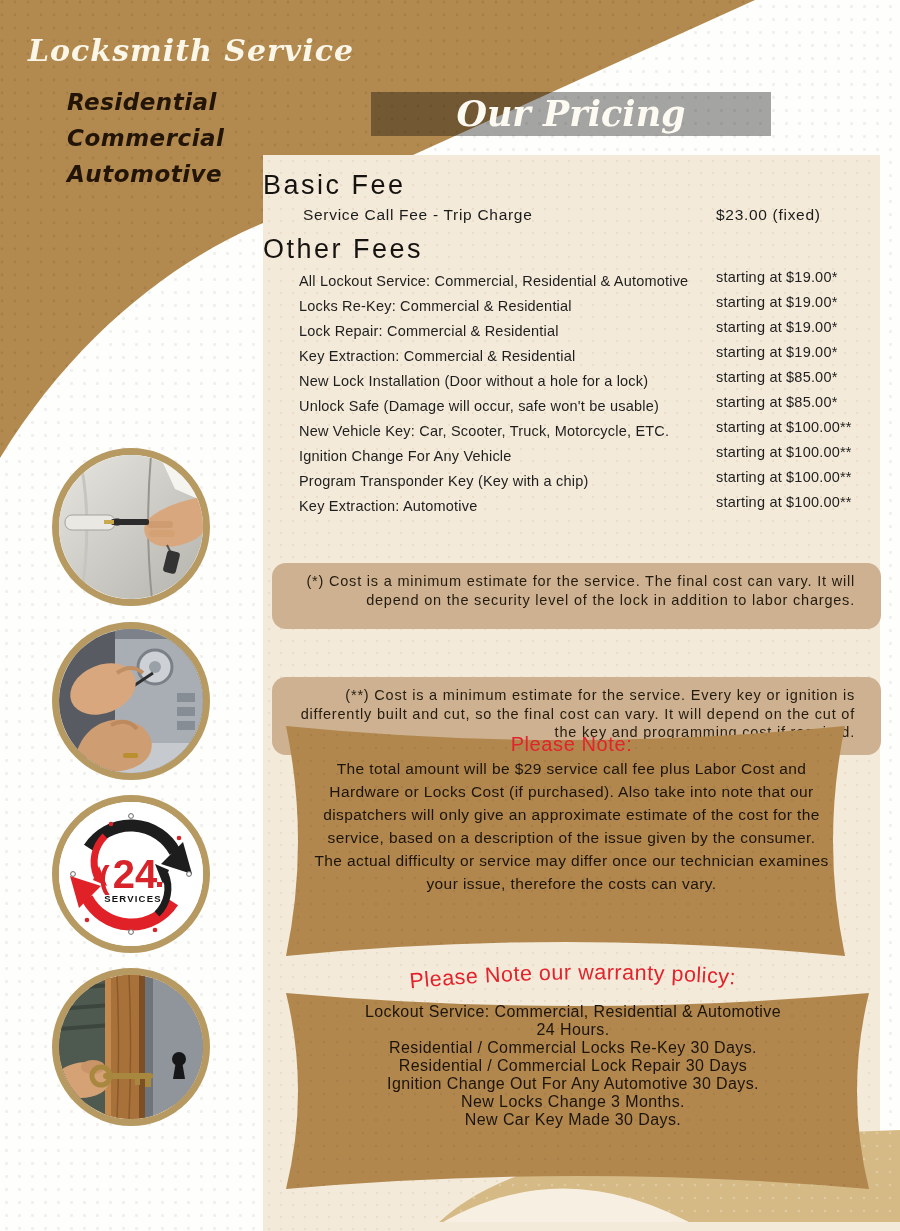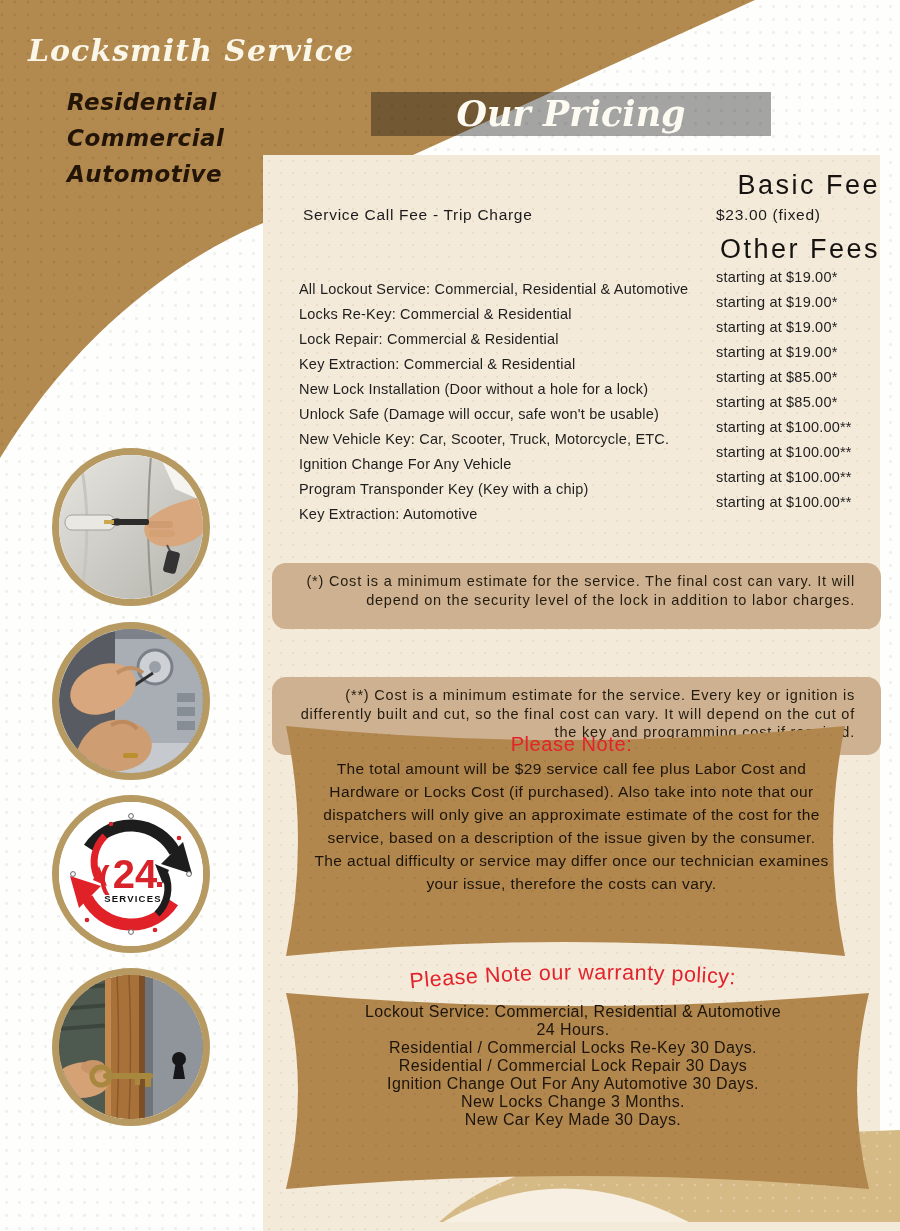--- a/index.html
+++ b/index.html
@@ -19,27 +19,27 @@
 
   .pricing-banner{left:371px;top:92px;width:400px;height:44px;background:#a5a5a5;mix-blend-mode:multiply;}
   .pricing-title{left:371px;top:92px;width:400px;height:44px;line-height:44px;text-align:center;
     font-family:"DejaVu Serif",serif;font-style:italic;font-weight:bold;font-size:35px;color:#fdfaf2;}
 
   
   .panel{left:263px;top:155px;width:617px;height:1076px;background-color:#f4ead9;
     background-image:radial-gradient(circle,rgba(171,134,84,0.13) 1.3px,transparent 1.4px);
     background-size:12px 12px;}
 
-  .sec-title{left:263px;width:617px;text-align:right;font-size:27px;color:#151210;letter-spacing:2.5px;}
+  .sec-title{left:263px;width:617px;text-align:left;font-size:27px;color:#151210;letter-spacing:2.5px;}
   .fee-basic-label{left:303px;top:206px;font-size:15.5px;letter-spacing:0.7px;color:#1b1b1b;}
   .fee-basic-price{left:716px;top:206px;font-size:15.5px;letter-spacing:0.7px;color:#1b1b1b;}
 
   .fees{left:263px;top:265px;width:617px;}
   .fee-row{position:relative;height:25px;}
-  .fee-label{position:absolute;left:36px;top:12px;line-height:25px;font-size:14.5px;letter-spacing:0.2px;color:#1e1e1e;}
+  .fee-label{position:absolute;left:36px;top:4px;line-height:25px;font-size:14.5px;letter-spacing:0.2px;color:#1e1e1e;}
   .fee-price{position:absolute;left:453px;top:0;line-height:25px;font-size:14.5px;letter-spacing:0.2px;color:#1e1e1e;}
 
   .note-box{left:272px;width:609px;background:#cdb190;border-radius:14px;
     text-align:right;font-size:14.5px;line-height:18.5px;letter-spacing:0.8px;color:#241c10;
     box-sizing:border-box;padding:9px 26px 0 26px;}
   .note-1{top:563px;height:66px;}
   .note-2{top:677px;height:78px;}
 
   .pn-title{left:263px;top:733px;width:617px;text-align:center;font-size:20px;letter-spacing:0.6px;color:#e3222b;}
   .pn-body{left:313px;top:757px;width:517px;text-align:center;font-size:15.5px;line-height:23px;

